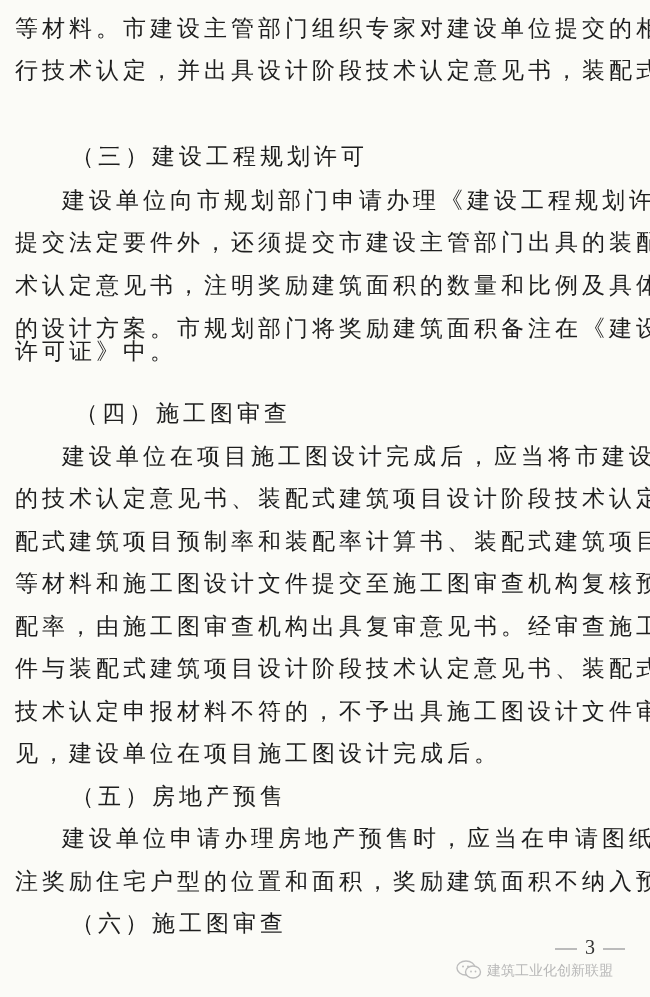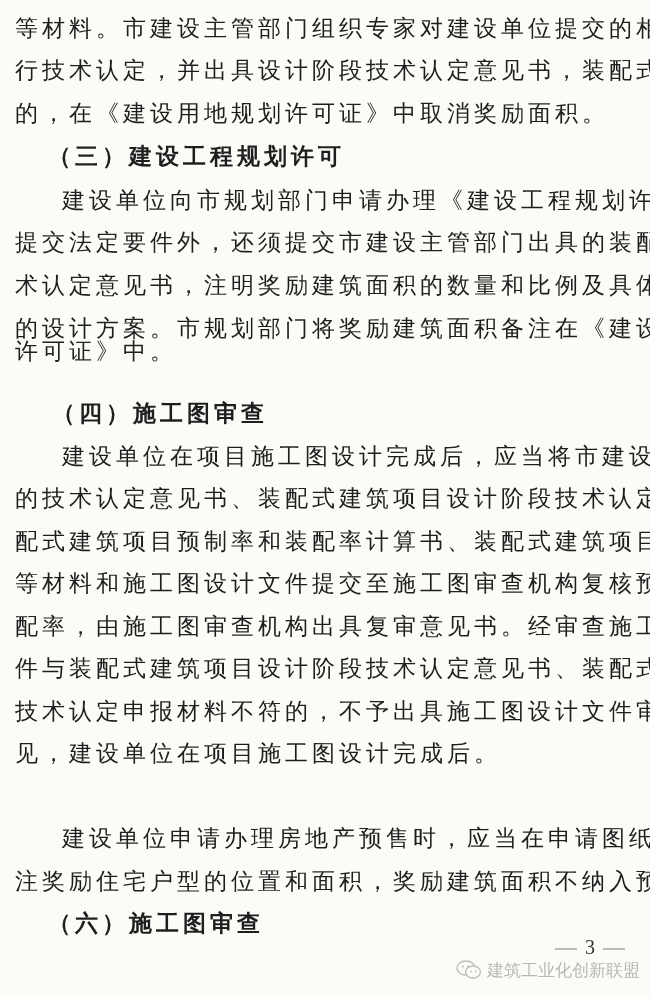--- a/index.html
+++ b/index.html
@@ -16,62 +16,62 @@
     left: 15px;
     width: 625px;
     height: 40px;
     line-height: 40px;
     font-size: 23px;
     letter-spacing: 4px;
     white-space: nowrap;
     overflow: visible;
   }
   .line.indent { left: 62px; width: 578px; }
-  .heading { font-weight: bold; }
+  .heading { font-weight: normal; margin-left: 23px; }
   .page-number {
     position: absolute; left: 540px; top: 932px;
     width: 100px; height: 30px; line-height: 30px;
     text-align: center; font-size: 20px; color: #333;
     font-family: "Liberation Serif", serif;
   }
   .page-number .dash {
     display: inline-block; width: 22px; height: 2px; background: #bbb;
     vertical-align: middle; margin: 0 8px;
   }
   .watermark {
     position: absolute; left: 455px; top: 955px;
     height: 30px; line-height: 30px;
     font-family: "DejaVu Sans", sans-serif;
-    font-size: 17px; color: #b8b8b8;
+    font-size: 14px; color: #b8b8b8;
     display: flex; align-items: center;
   }
   .wechat-icon { width: 28px; height: 22px; margin-right: 4px; }
 </style>
 </head>
 <body>
 
 <div class="page">
   <div class="line" style="top:8px">等材料。市建设主管部门组织专家对建设单位提交的相关材料进</div>
   <div class="line" style="top:50px">行技术认定，并出具设计阶段技术认定意见书，装配式认定不通过</div>
-  <div class="line" style="top:93px">的，在《建设用地规划许可证》中取消奖励面积。</div>
   <div class="line indent heading" style="top:136px; left:48px">（三）建设工程规划许可</div>
   <div class="line indent" style="top:180px">建设单位向市规划部门申请办理《建设工程规划许可证》时除</div>
   <div class="line" style="top:222px">提交法定要件外，还须提交市建设主管部门出具的装配式建筑技</div>
   <div class="line" style="top:265px">术认定意见书，注明奖励建筑面积的数量和比例及具体楼栋位置</div>
   <div class="line" style="top:308px">的设计方案。市规划部门将奖励建筑面积备注在《建设工程规划</div>
   <div class="line" style="top:331px">许可证》中。</div>
   <div class="line indent heading" style="top:393px; left:52px">（四）施工图审查</div>
   <div class="line indent" style="top:436px">建设单位在项目施工图设计完成后，应当将市建设主管部门</div>
   <div class="line" style="top:478px">的技术认定意见书、装配式建筑项目设计阶段技术认定申请表、装</div>
   <div class="line" style="top:521px">配式建筑项目预制率和装配率计算书、装配式建筑项目实施方案</div>
   <div class="line" style="top:563px">等材料和施工图设计文件提交至施工图审查机构复核预制率和装</div>
   <div class="line" style="top:606px">配率，由施工图审查机构出具复审意见书。经审查施工图设计文</div>
   <div class="line" style="top:648px">件与装配式建筑项目设计阶段技术认定意见书、装配式建筑项目</div>
   <div class="line" style="top:691px">技术认定申报材料不符的，不予出具施工图设计文件审查合格意</div>
   <div class="line" style="top:733px">见，建设单位在项目施工图设计完成后。</div>
+  <div class="line indent heading" style="top:776px; left:48px">（五）房地产预售</div>
   <div class="line indent" style="top:818px">建设单位申请办理房地产预售时，应当在申请图纸中明确标</div>
   <div class="line" style="top:861px">注奖励住宅户型的位置和面积，奖励建筑面积不纳入预售范围。</div>
   <div class="line indent heading" style="top:903px; left:48px">（六）施工图审查</div>
 
   <div class="page-number">
     <span class="dash"></span><span>3</span><span class="dash"></span>
   </div>
 
   <div class="watermark">
     <svg class="wechat-icon" viewBox="0 0 28 22">

